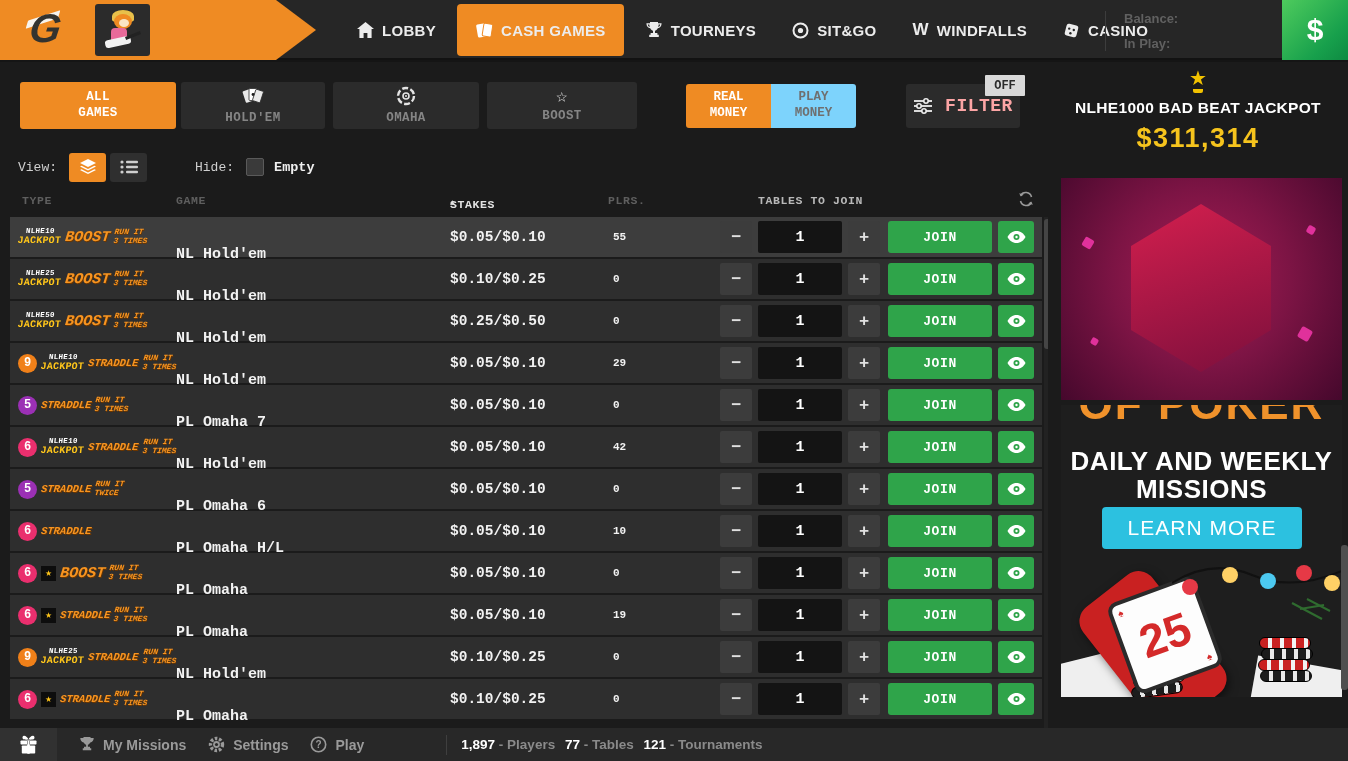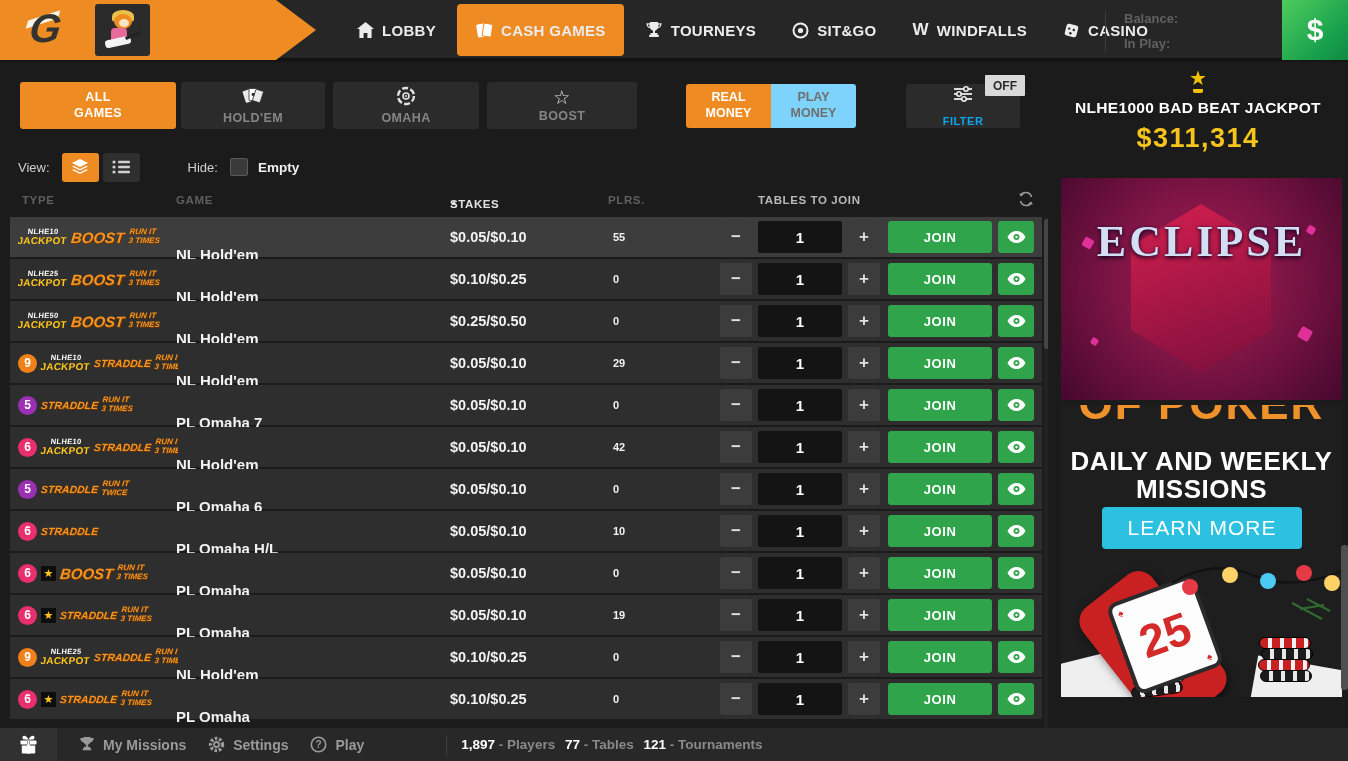--- a/index.html
+++ b/index.html
@@ -25,37 +25,37 @@
   .nav-item svg, .nav-item .wglyph { flex:0 0 auto; }
   .wglyph { font-weight:900; font-size:17px; color:#ececec;}
   #balance { position:absolute; left:1105px; top:11px; height:40px; border-left:1px solid #3d3d3d; padding-left:18px;
      display:flex; flex-direction:column; justify-content:space-between;}
   #balance div { color:#606060; font-weight:700; font-size:13px;}
   #cashier { position:absolute; right:0; top:0; width:66px; height:60px;
      background:linear-gradient(135deg,#4ecb5d 0%,#17a04c 70%,#0e8a42 100%);
      color:#fff; font-size:30px; font-weight:800; display:flex; align-items:center; justify-content:center; cursor:pointer;}
 
   
-  #main { position:absolute; left:0; top:62px; width:1048px; height:666px; background:#1b1b1b;}
+  #main { position:absolute; left:0; top:62px; width:1048px; height:666px; background:#1b1b1b;font-family:Liberation Mono, monospace;}
 
   .tab { position:absolute; top:20px; height:47px; background:#2b2b2b; border-radius:3px; display:flex; flex-direction:column;
      align-items:center; justify-content:center; gap:2px; color:#858585; font-weight:700; font-size:12.5px; letter-spacing:.4px; cursor:pointer;}
   .tab .tab-icon{ line-height:1; color:#dcdcdc;}
   #tab-all { left:20px; width:156px; background:#ef8b23; color:#fff; line-height:1.25;}
   #tab-holdem { left:181px; width:144px;}
   #tab-omaha { left:333px; width:146px;}
   #tab-boost { left:487px; width:150px;}
   .star-glyph{ font-size:19px; color:#e4e4e4; line-height:1;}
 
   .money-btn{ position:absolute; top:22px; height:44px; width:85px; display:flex; align-items:center; justify-content:center;
      text-align:center; font-weight:800; font-size:12.5px; line-height:1.25; cursor:pointer;}
   #money-real{ left:686px; background:#ef8b23; color:#fff; border-radius:3px 0 0 3px;}
   #money-play{ left:771px; background:#7dd3fc; color:#6f6f6f; border-radius:0 3px 3px 0;}
   #filter-btn{ position:absolute; left:906px; top:22px; width:114px; height:44px; background:#2b2b2b; border-radius:3px;
-     display:flex; align-items:center; justify-content:center; gap:12px; color:#0ea5e9; font-weight:800; font-size:11px; letter-spacing:.5px; cursor:pointer;flex-direction:column;}
+     display:flex; align-items:center; justify-content:center; gap:12px; color:#fca5a5; font-weight:800; font-size:18px; letter-spacing:.5px; cursor:pointer;}
   #filter-off{ position:absolute; left:985px; top:13px; width:40px; height:21px; background:#d9d9d9; color:#2b2b2b;
      font-weight:800; font-size:12px; display:flex; align-items:center; justify-content:center; border-radius:1px;}
 
   #viewbar{ position:absolute; left:0; top:88px; width:1048px; height:34px; display:flex; align-items:center;}
   .vlabel{ color:#cfcfcf; font-size:13px;}
   .vbtn{ width:37px; height:29px; border-radius:3px; display:flex; align-items:center; justify-content:center; cursor:pointer;}
   #view-stack{ margin-left:12px; background:#ef8b23;}
   #view-list{ margin-left:4px; background:#2f2f2f;}
   #hide-label{ margin-left:48px;}
   #empty-check{ margin-left:12px; width:18px; height:18px; background:#3a3a3a; border:1px solid #5a5a5a; border-radius:2px; cursor:pointer;}
@@ -641,21 +641,20 @@
     <div class="jp-title">NLHE1000 BAD BEAT JACKPOT</div>
     <div class="jp-amount">$311,314</div>
   </div>
 
   <div id="ad-gems">
     <div id="gem-hex"></div>
     <div class="gem-dot" style="left:22px;top:60px;"></div>
     <div class="gem-dot" style="left:246px;top:48px;width:8px;height:8px;"></div>
     <div class="gem-dot" style="left:238px;top:150px;width:12px;height:12px;"></div>
     <div class="gem-dot" style="left:30px;top:160px;width:7px;height:7px;"></div>
-    <div class="t1">ECLIPSE</div>
   </div>
 
   <div id="ad-missions">
     <div id="msn-clip">OF POKER</div>
     <div id="msn-title">
       <span>DAILY AND WEEKLY</span><br>
       <span>MISSIONS</span>
     </div>
     <div id="msn-cta">LEARN MORE</div>
     <div class="msn-white" style="left:-30px;top:250px;width:140px;height:80px;transform:rotate(-14deg);"></div>

